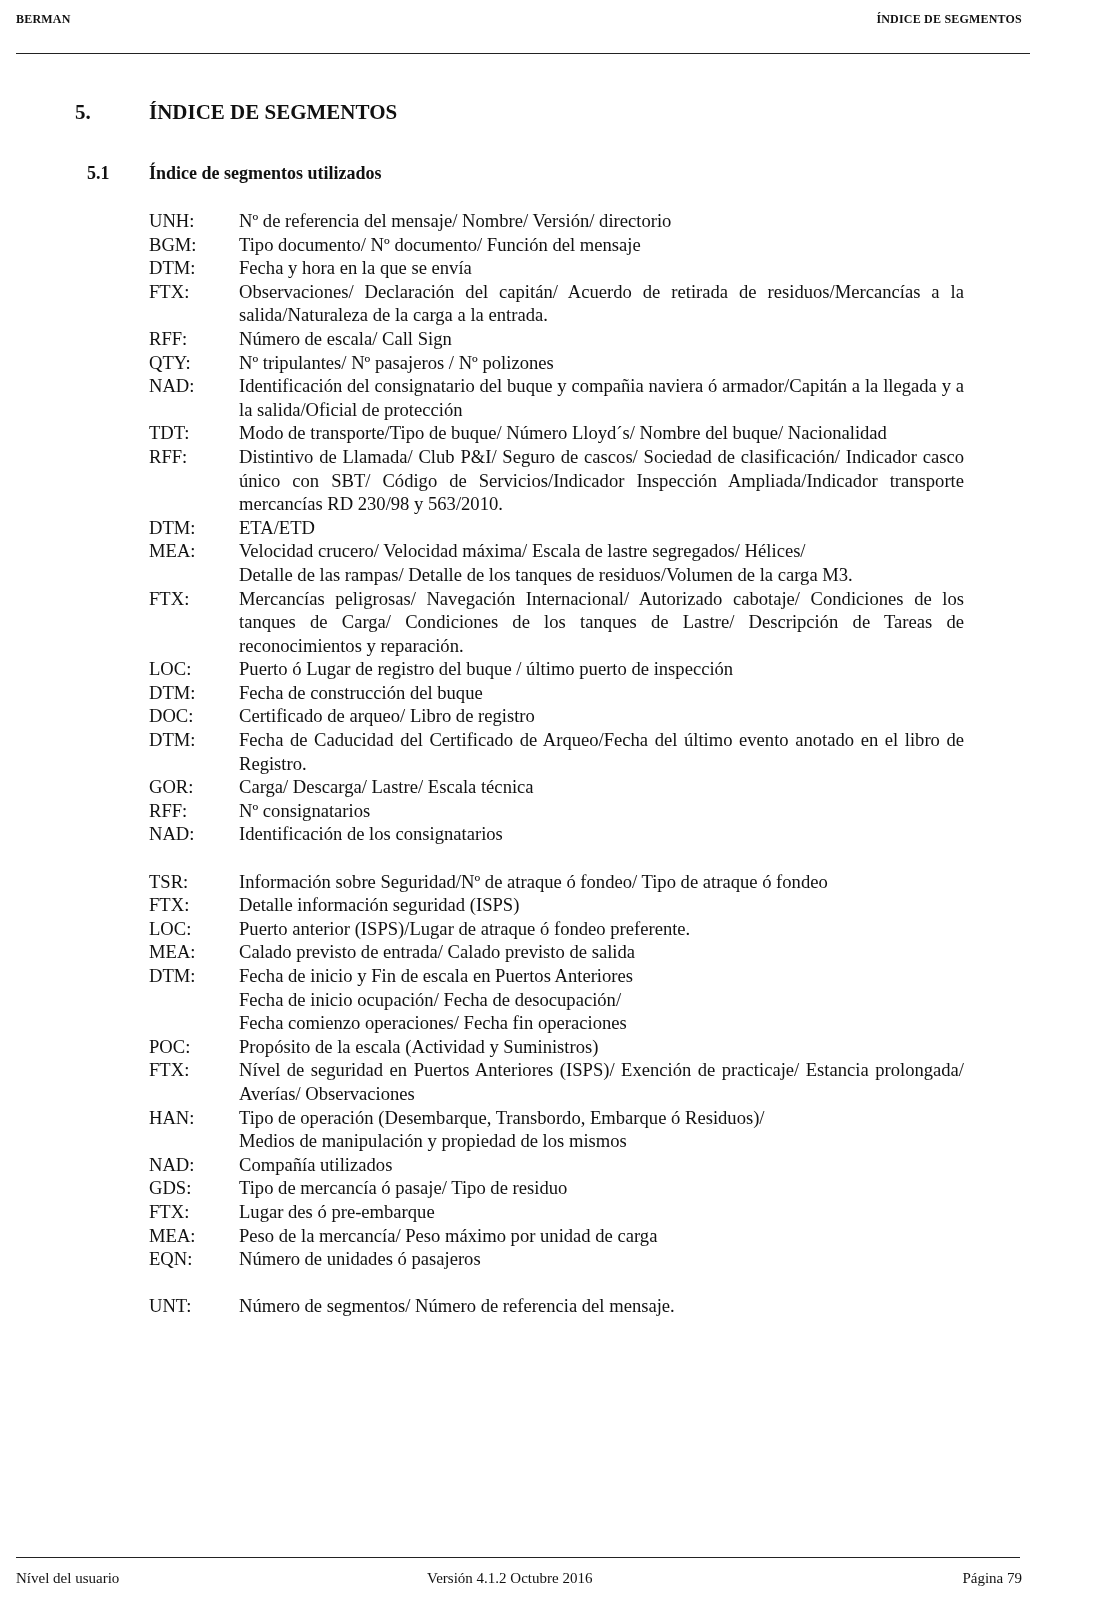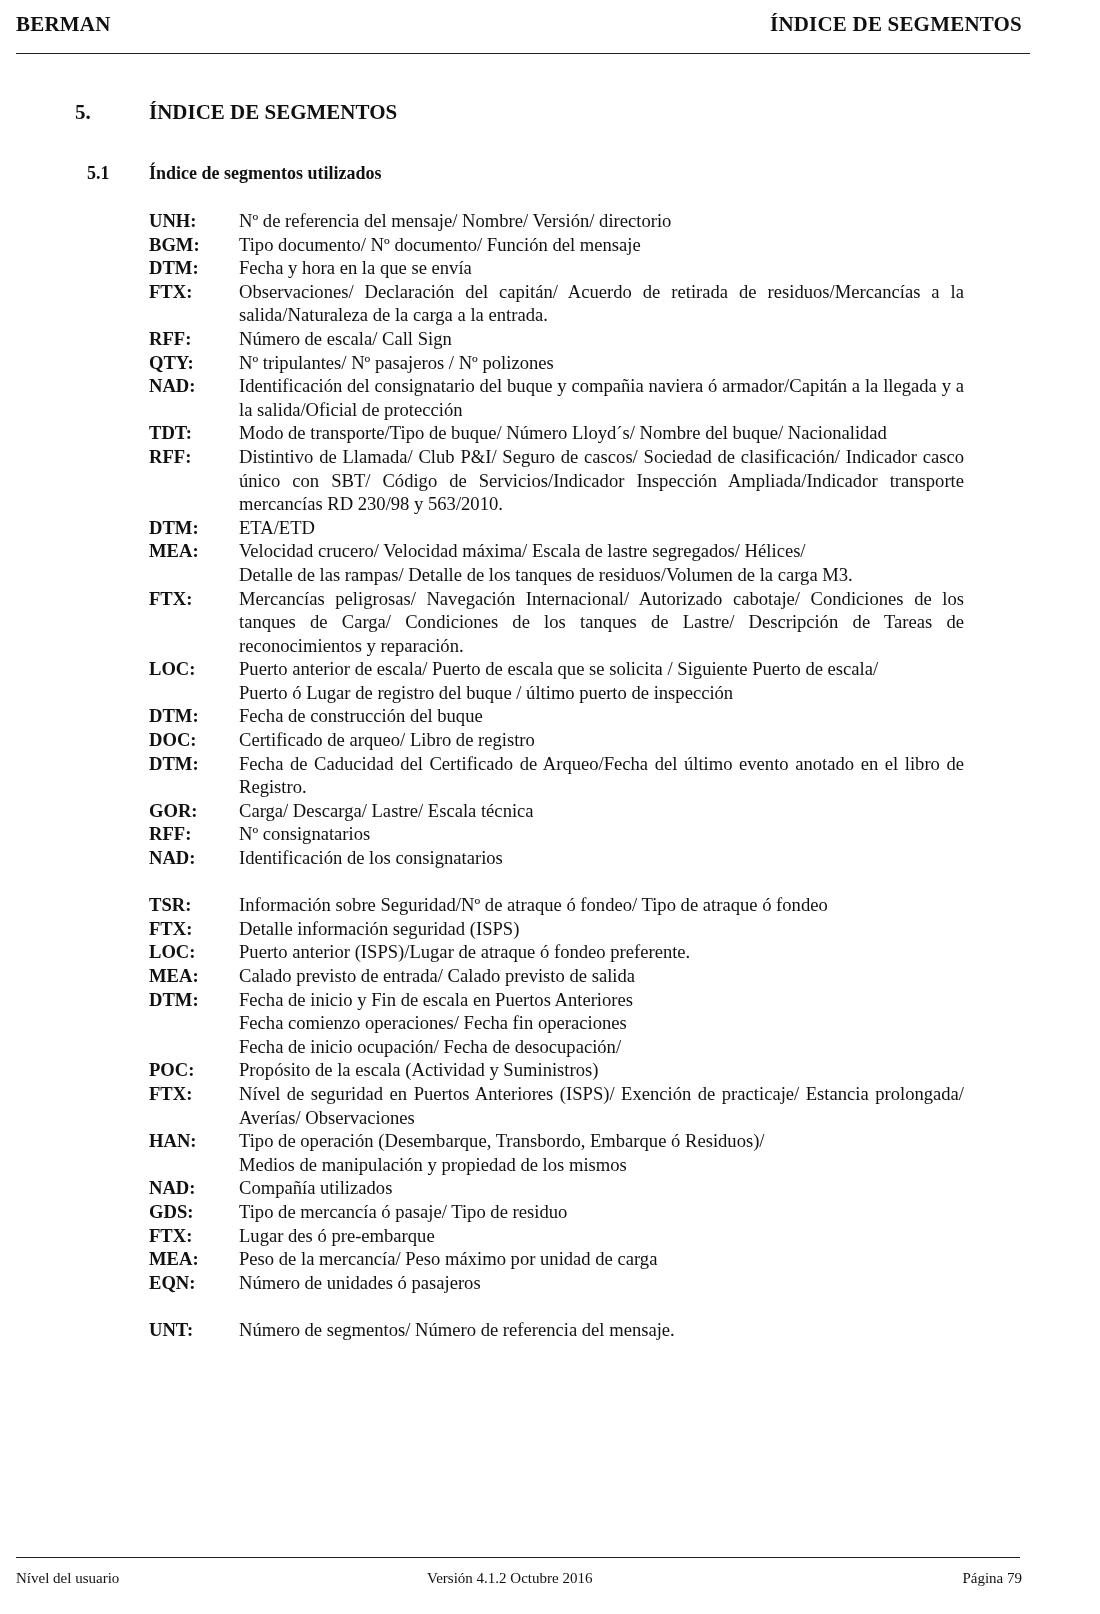--- a/index.html
+++ b/index.html
@@ -1,37 +1,37 @@
 <!DOCTYPE html>
 <html><head>
 <meta charset="utf-8">
 <style>
   html, body { margin: 0; padding: 0; background: #ffffff; }
   body {
     width: 1100px; height: 1614px; position: relative; overflow: hidden;
     font-family: "Liberation Serif", "DejaVu Serif", serif; color: #111;
   }
   .header-left, .header-right {
-    position: absolute; top: 12px; font-weight: bold; font-size: 21px; letter-spacing: 0.2px;
+    position: absolute; top: 12px; font-weight: bold; font-size: 12px; letter-spacing: 0.2px;
   }
   .header-left { left: 16px; }
   .header-right { right: 78px; }
   .rule { position: absolute; height: 1px; background: #222; }
   .rule.top { left: 16px; width: 1014px; top: 53px; }
   .rule.bottom { left: 16px; width: 1004px; top: 1557px; }
   .h1 { position: absolute; top: 100px; font-weight: bold; font-size: 21px; }
   .h1 .num { position: absolute; left: 75px; white-space: nowrap; }
   .h1 .txt { position: absolute; left: 149px; white-space: nowrap; }
   .h2 { position: absolute; top: 163px; font-weight: bold; font-size: 18px; }
   .h2 .num { position: absolute; left: 87px; white-space: nowrap; }
   .h2 .txt { position: absolute; left: 149px; white-space: nowrap; }
 
   .segments { position: absolute; left: 149px; top: 209px; width: 815px; font-size: 18.6px; line-height: 23.6px; }
   .seg { display: flex; }
-  .seg .code { width: 74px; flex: none; font-weight: bold; }
+  .seg .code { width: 74px; flex: none; font-weight: normal; }
   .seg .desc { flex: 1; text-align: justify; }
   .seg .desc .line { display: block; margin-left: 16px; }
   .gap { height: 23.6px; }
 
   .footer { position: absolute; top: 1570px; font-size: 15px; }
   .footer.left { left: 16px; }
   .footer.center { left: 427px; }
   .footer.right { right: 78px; }
 </style>
 </head>
@@ -121,21 +121,20 @@
     </div>
     <div class="seg">
       <span class="code">FTX:</span>
       <span class="desc">
         <span class="line">Mercancías peligrosas/ Navegación Internacional/ Autorizado cabotaje/ Condiciones de los tanques de Carga/ Condiciones de los tanques de Lastre/ Descripción de Tareas de reconocimientos y reparación.</span>
       </span>
     </div>
     <div class="seg">
       <span class="code">LOC:</span>
       <span class="desc">
-        <span class="line">Puerto anterior de escala/ Puerto de escala que se solicita / Siguiente Puerto de escala/</span>
         <span class="line">Puerto ó Lugar de registro del buque / último puerto de inspección</span>
       </span>
     </div>
     <div class="seg">
       <span class="code">DTM:</span>
       <span class="desc">
         <span class="line">Fecha de construcción del buque</span>
       </span>
     </div>
     <div class="seg">
@@ -190,22 +189,22 @@
     <div class="seg">
       <span class="code">MEA:</span>
       <span class="desc">
         <span class="line">Calado previsto de entrada/ Calado previsto de salida</span>
       </span>
     </div>
     <div class="seg">
       <span class="code">DTM:</span>
       <span class="desc">
         <span class="line">Fecha de inicio y Fin de escala en Puertos Anteriores</span>
+        <span class="line">Fecha de inicio ocupación/ Fecha de desocupación/</span>
         <span class="line">Fecha comienzo operaciones/ Fecha fin operaciones</span>
-        <span class="line">Fecha de inicio ocupación/ Fecha de desocupación/</span>
       </span>
     </div>
     <div class="seg">
       <span class="code">POC:</span>
       <span class="desc">
         <span class="line">Propósito de la escala (Actividad y Suministros)</span>
       </span>
     </div>
     <div class="seg">
       <span class="code">FTX:</span>

